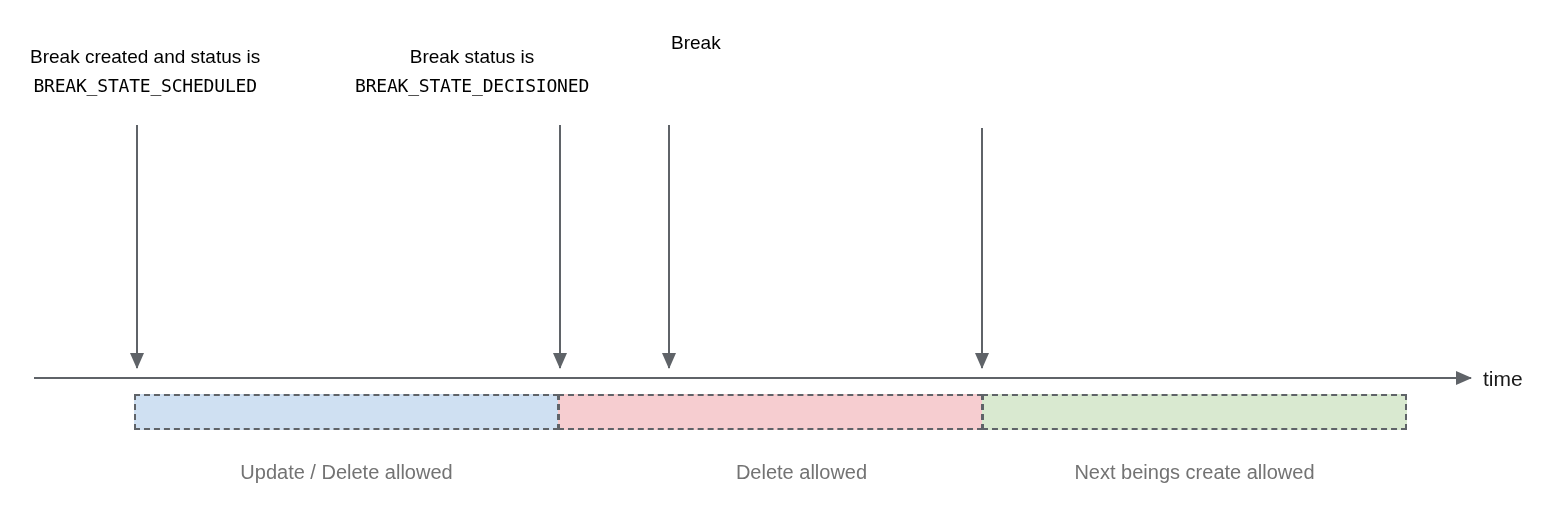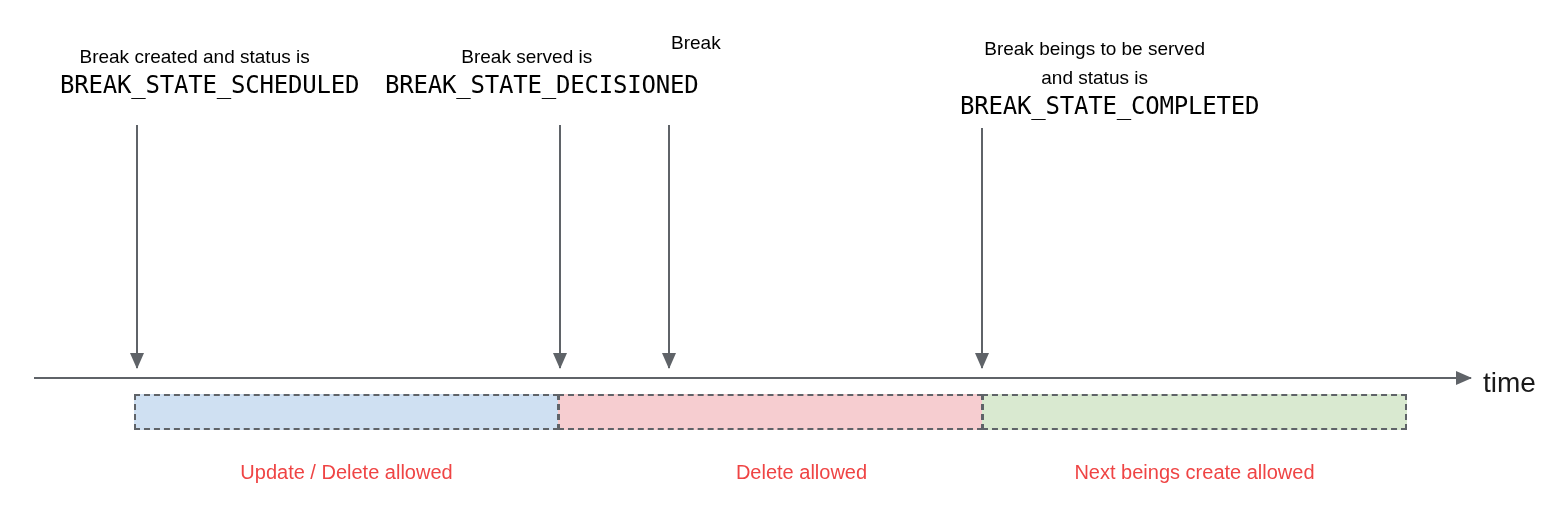--- a/index.html
+++ b/index.html
@@ -27,24 +27,23 @@
     color: #000000;
     white-space: nowrap;
     text-align: center;
   }
   .annotation .plain {
     font-family: "Liberation Sans", sans-serif;
     display: block;
   }
   .annotation .mono {
     font-family: "DejaVu Sans Mono", monospace;
-    font-size: 24px;
+    font-size: 18px;
     letter-spacing: -0.2px;
     display: block;
-    margin-left: 30px;
   }
 
   
   .event-arrow {
     position: absolute;
     width: 14px;
   }
   .event-arrow .shaft {
     position: absolute;
     left: 6px;
@@ -73,68 +72,63 @@
   #time-axis-head {
     position: absolute;
     width: 0;
     height: 0;
     border-top: 7px solid transparent;
     border-bottom: 7px solid transparent;
     border-left: 16px solid #5f6368;
   }
   #time-axis-label {
     position: absolute;
-    font-size: 28px;
+    font-size: 21px;
     color: #1a1a1a;
     font-family: "Liberation Sans", sans-serif;
     white-space: nowrap;
   }
 
   
   .phase-bar {
     position: absolute;
     height: 36px;
     border: 2px dashed #5f6368;
     box-sizing: border-box;
   }
 
   
   .phase-caption {
     position: absolute;
     font-size: 20px;
-    color: #ef4444;
+    color: #737373;
     text-align: center;
     white-space: nowrap;
     font-family: "Liberation Sans", sans-serif;
   }
 </style>
 </head>
 <body>
 
 <div id="canvas">
 
   <div class="annotation" style="left:30px; top:42px;">
     <span class="plain">Break created and status is</span>
     <span class="mono">BREAK_STATE_SCHEDULED</span>
   </div>
 
   <div class="annotation" style="left:355px; top:42px;">
-    <span class="plain">Break served is</span>
+    <span class="plain">Break status is</span>
     <span class="mono">BREAK_STATE_DECISIONED</span>
   </div>
 
   <div class="annotation" style="left:671px; top:28px;">
     <span class="plain">Break</span>
   </div>
 
-  <div class="annotation" style="left:930px; top:34px;">
-    <span class="plain">Break beings to be served</span>
-    <span class="plain">and status is</span>
-    <span class="mono">BREAK_STATE_COMPLETED</span>
-  </div>
 
   <div class="event-arrow" style="left:130px; top:125px; height:243px;">
     <div class="shaft"></div>
     <div class="head"></div>
   </div>
 
   <div class="event-arrow" style="left:553px; top:125px; height:243px;">
     <div class="shaft"></div>
     <div class="head"></div>
   </div>

